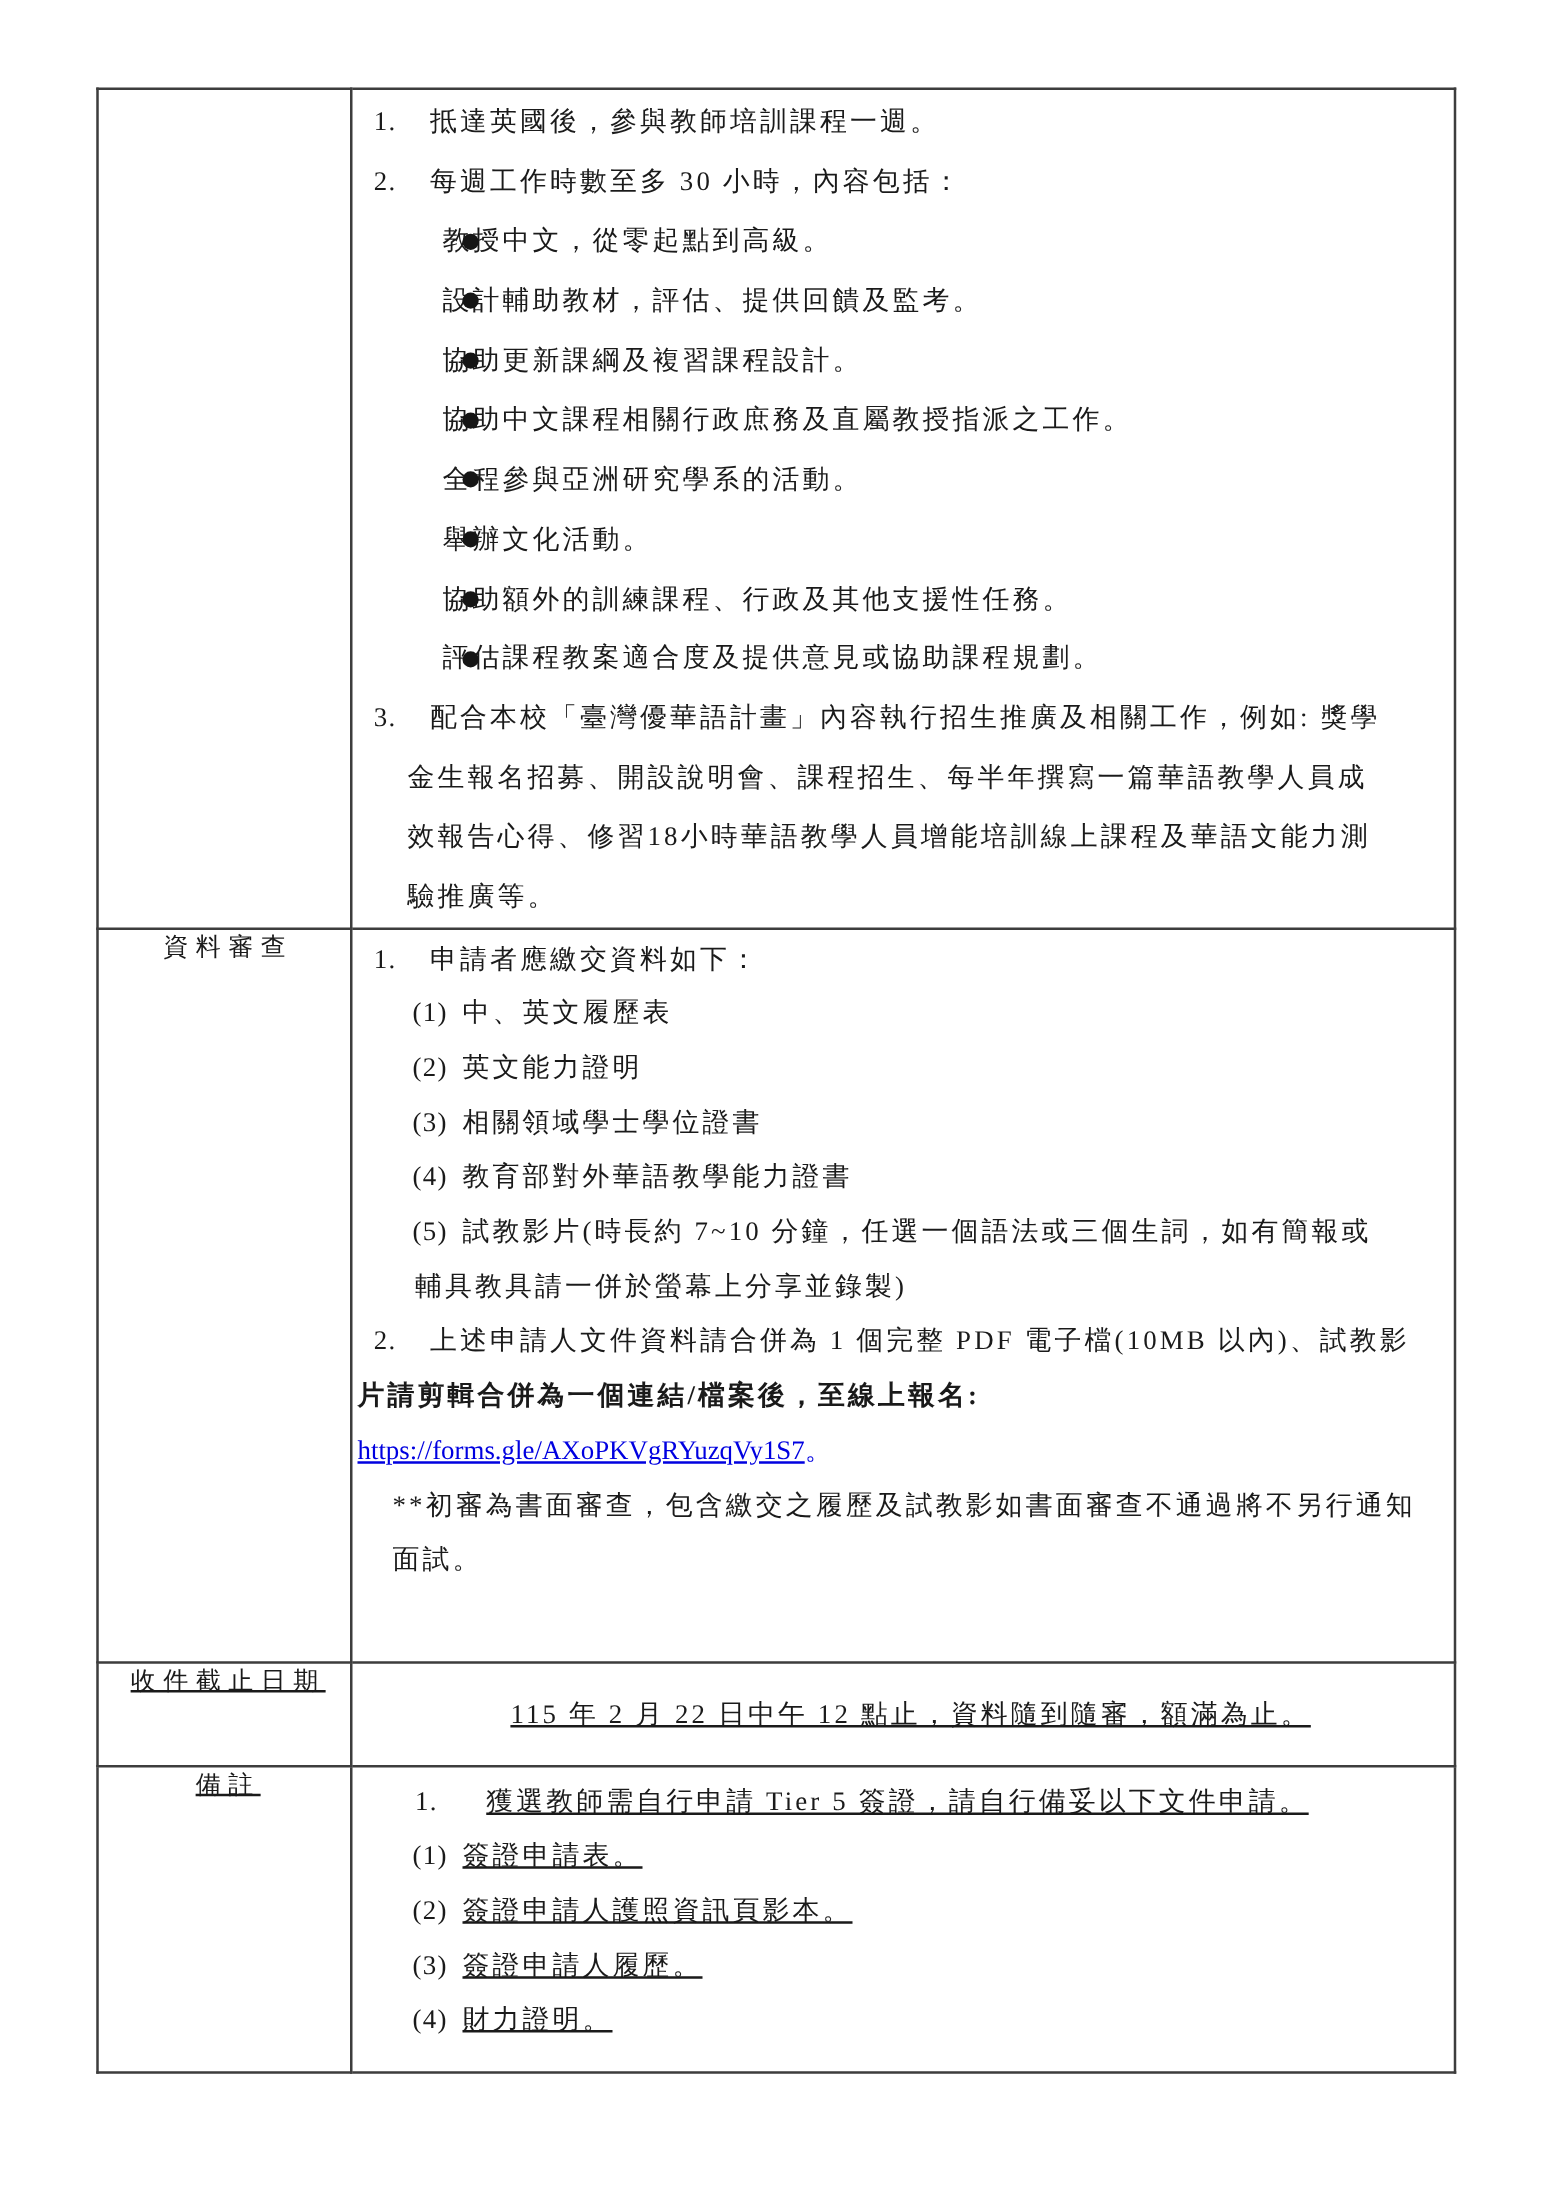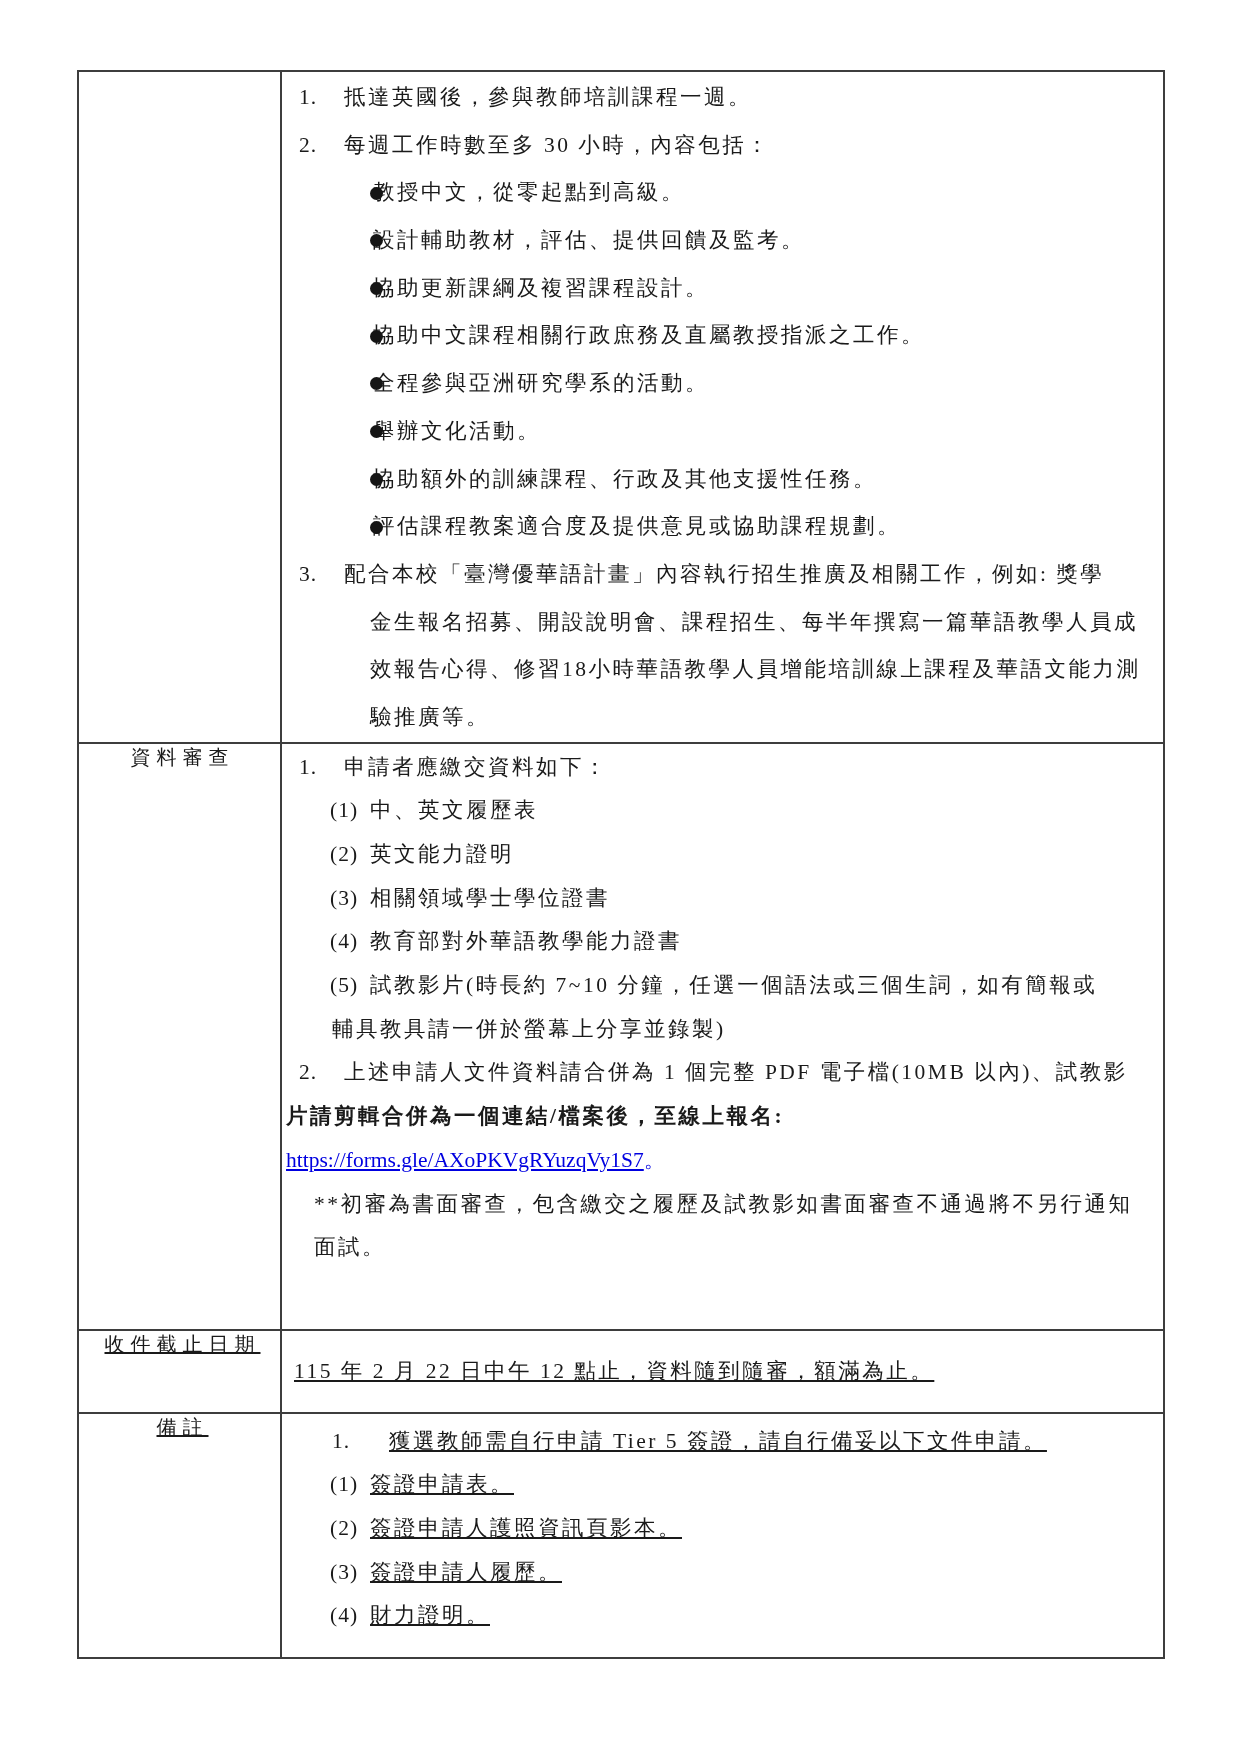--- a/index.html
+++ b/index.html
@@ -28,26 +28,26 @@
   .row-0 .line{height:47.7px;line-height:47.7px;}
   .row-1 .line,.row-3 .line{height:43.7px;line-height:43.7px;}
   .row-2 .line{line-height:30px;}
   .line .text{letter-spacing:2.5px;}
   .line .marker{position:absolute;letter-spacing:1px;}
   
   .num{padding-left:62px;}      .num .marker{left:17px;}
   .numb{padding-left:107px;}    .numb .marker{left:50px;}
   .sub{padding-left:88px;}      .sub .marker{left:48px;}
   .subhang{padding-left:50px;}
-  .hang{padding-left:88px;}
+  .hang{padding-left:44px;}
   .flush{padding-left:4px;font-weight:bold;}
   .note{padding-left:32px;}
-  .plain{padding-left:12px;}
+  .plain{padding-left:12px;text-align:center;}
   .linkline{padding-left:4px;}
-  .bullet{padding-left:91px;}
+  .bullet{padding-left:72px;}
   .bullet .dot{
     position:absolute;left:88px;top:50%;margin-top:-6.5px;
     width:13px;height:13px;border-radius:50%;background:#151515;
   }
   a.form-link{color:#0000e0;text-decoration:underline;cursor:pointer;margin-top:18px;}
   .link-suffix{color:#0000e0;text-decoration:none;letter-spacing:2.5px;}
 </style>
 </head>
 <body>
 

